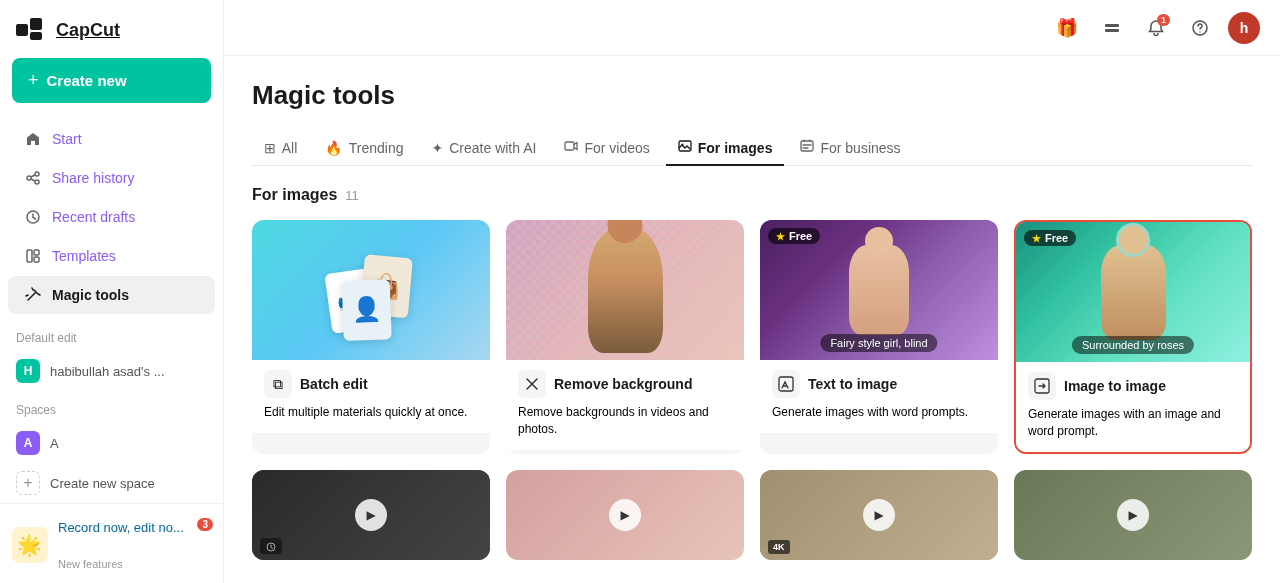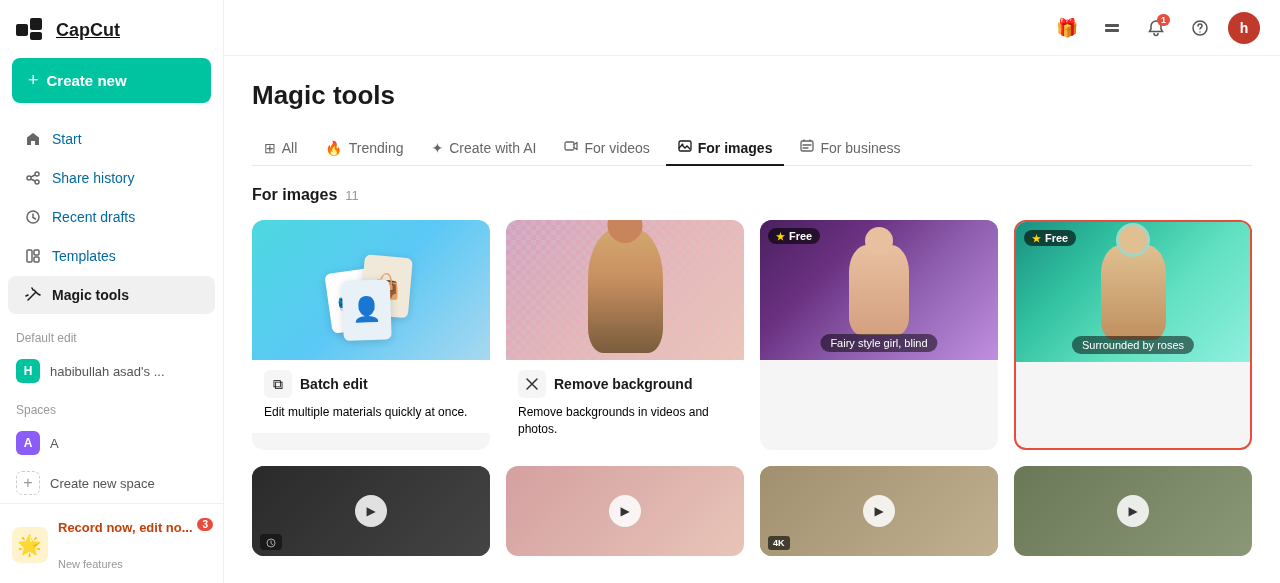--- a/index.html
+++ b/index.html
@@ -53,21 +53,21 @@
       flex: 1;
       padding: 4px 0;
     }
     .nav-item {
       display: flex;
       align-items: center;
       gap: 10px;
       padding: 10px 16px;
       cursor: pointer;
       font-size: 14px;
-      color: #0369a1;
+      color: #8b5cf6;
       border-radius: 8px;
       margin: 1px 8px;
     }
     .nav-item.active { background: #f0f0f0; color: #1a1a1a; font-weight: 600; }
     .nav-icon { width: 18px; height: 18px; display: flex; align-items: center; justify-content: center; font-size: 16px; }
 
     .sidebar-section-label {
       font-size: 12px;
       color: #999;
       padding: 12px 16px 6px;
@@ -132,21 +132,21 @@
       width: 36px;
       height: 36px;
       border-radius: 8px;
       background: #fff3cd;
       display: flex;
       align-items: center;
       justify-content: center;
       font-size: 20px;
     }
     .record-text { flex: 1; }
-    .record-title { font-size: 13px; color: #c2410c; font-weight: 700; }
+    .record-title { font-size: 13px; color: #0369a1; font-weight: 400; }
     .record-sub { font-size: 11px; color: #999; margin-top: 23px; }
     .badge-red {
       position: absolute;
       top: 6px;
       right: 10px;
       background: #e74c3c;
       color: #fff;
       font-size: 10px;
       font-weight: 700;
       border-radius: 10px;
@@ -625,35 +625,59 @@
             <div style="width:60px;height:90px;background:linear-gradient(180deg,#e8c0a0 0%,#d4a080 100%);border-radius:30% 30% 20% 20%;position:relative;">
               <div style="position:absolute;top:-18px;left:50%;transform:translateX(-50%);width:28px;height:28px;background:#e8c0a0;border-radius:50%;"></div>
             </div>
           </div>
           <div class="free-badge">
             <span class="free-star">★</span>
             <span>Free</span>
           </div>
           <div class="card-overlay-text">Fairy style girl, blind</div>
         </div>
+        <div class="card-body">
+          <div class="card-icon-row">
+            <div class="card-tool-icon">
+              <svg width="16" height="16" viewBox="0 0 16 16" fill="none">
+                  <rect x="1" y="1" width="14" height="14" rx="2" stroke="#333" stroke-width="1.3"></rect>
+                  <path d="M4 12l3-6 3 6M5.5 10h3" stroke="#333" stroke-width="1.3" stroke-linecap="round"></path>
+                </svg>
+            </div>
+            <span class="card-name">Text to image</span>
+          </div>
+          <p class="card-desc">Generate images with word prompts.</p>
+        </div>
       </div>
 
       <div class="card highlighted">
         <div class="card-image bg-img2img" style="position:relative;">
           <div style="position:absolute;inset:0;background:linear-gradient(135deg,#1a9080 0%,#30c0a0 30%,#60e0c0 60%,#90f0e0 100%);"></div>
           <div style="position:absolute;inset:0;display:flex;align-items:center;justify-content:center;">
             <div style="width:65px;height:95px;background:linear-gradient(180deg,#e0c090 0%,#c09060 100%);border-radius:30% 30% 20% 20%;position:relative;">
               <div style="position:absolute;top:-22px;left:50%;transform:translateX(-50%);width:34px;height:34px;background:#e0c090;border-radius:50%;border:3px solid #a0d8c8;"></div>
             </div>
           </div>
           <div class="free-badge">
             <span class="free-star">★</span>
             <span>Free</span>
           </div>
           <div class="card-overlay-text">Surrounded by roses</div>
+        </div>
+        <div class="card-body">
+          <div class="card-icon-row">
+            <div class="card-tool-icon">
+              <svg width="16" height="16" viewBox="0 0 16 16" fill="none">
+                  <rect x="1" y="1" width="14" height="14" rx="2" stroke="#333" stroke-width="1.3"></rect>
+                  <path d="M5 8h6M9 6l2 2-2 2" stroke="#333" stroke-width="1.3" stroke-linecap="round" stroke-linejoin="round"></path>
+                </svg>
+            </div>
+            <span class="card-name">Image to image</span>
+          </div>
+          <p class="card-desc">Generate images with an image and word prompt.</p>
         </div>
       </div>
     </div>
 
     <div class="cards-grid" style="margin-top:16px;">
       <div class="card">
         <div class="card-image bg-row2-1" style="height:90px;position:relative;">
           <div style="position:absolute;inset:0;background:linear-gradient(135deg,#2a2a2a,#444);"></div>
           <div class="play-overlay">▶</div>
           <div style="position:absolute;bottom:6px;left:8px;background:#1a1a1a;color:#fff;font-size:10px;padding:2px 6px;border-radius:4px;">

